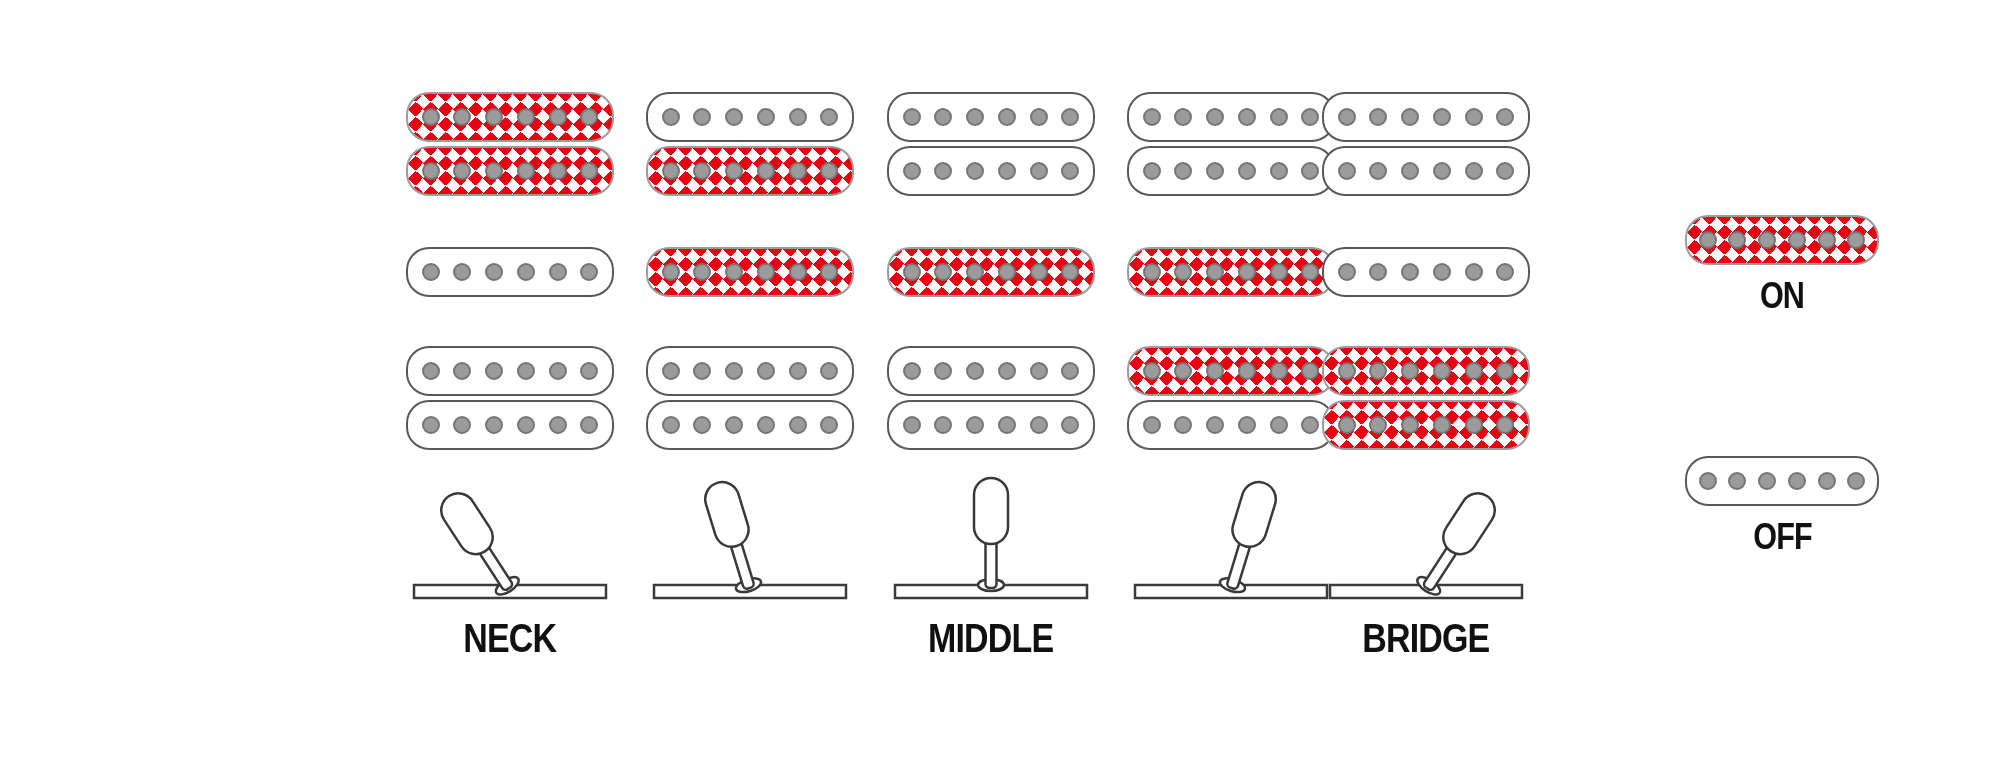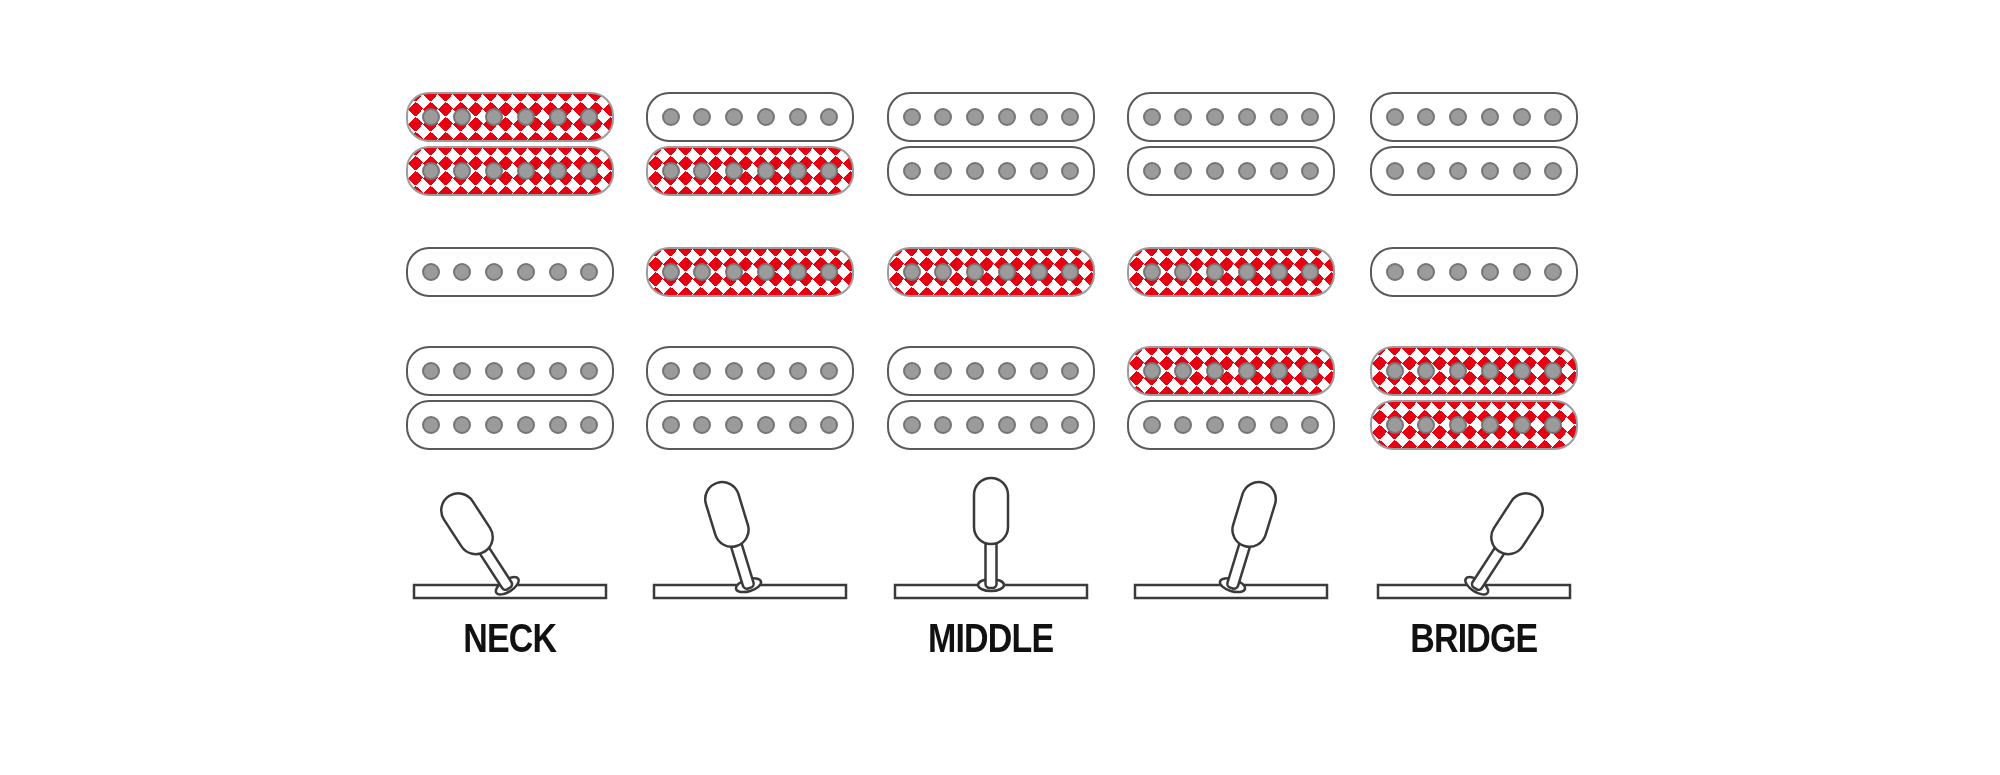--- a/index.html
+++ b/index.html
@@ -87,20 +87,40 @@
     transform: scaleX(.85);
     color: #111;
     min-height: 41px;
   }
 </style>
 </head>
 <body>
 
 <div id="stage">
 
+  <div class="legend">
+    <div class="coil on legend-on">
+        <span class="pole"></span>
+        <span class="pole"></span>
+        <span class="pole"></span>
+        <span class="pole"></span>
+        <span class="pole"></span>
+        <span class="pole"></span>
+      </div>
+    <div class="legend-label">ON</div>
+    <div class="coil off legend-off">
+        <span class="pole"></span>
+        <span class="pole"></span>
+        <span class="pole"></span>
+        <span class="pole"></span>
+        <span class="pole"></span>
+        <span class="pole"></span>
+      </div>
+    <div class="legend-label">OFF</div>
+  </div>
 
 <div class="position-column" style="left: 408px;">
       <div class="humbucker hb-neck">
         <div class="coil on">
           <span class="pole"></span>
           <span class="pole"></span>
           <span class="pole"></span>
           <span class="pole"></span>
           <span class="pole"></span>
           <span class="pole"></span>
@@ -308,21 +328,21 @@
       <svg class="switch-svg" width="204" height="142" viewBox="0 0 204 142">
         <rect x="6" y="113" width="192" height="13" fill="#fff" stroke="#3a3a3a" stroke-width="2.5"></rect>
         <g transform="rotate(17 102 118)">
           <ellipse cx="102" cy="113" rx="13" ry="6" fill="#fff" stroke="#3a3a3a" stroke-width="2.5"></ellipse>
           <rect x="96.5" y="62" width="11" height="54" rx="4" fill="#fff" stroke="#3a3a3a" stroke-width="2.5"></rect>
           <rect x="85" y="6" width="34" height="66" rx="17" fill="#fff" stroke="#3a3a3a" stroke-width="2.5"></rect>
         </g>
       </svg>
       <div class="pos-label"></div>
     </div>
-    <div class="position-column" style="left: 1372px;">
+    <div class="position-column" style="left: 1324px;">
       <div class="humbucker hb-neck">
         <div class="coil off">
           <span class="pole"></span>
           <span class="pole"></span>
           <span class="pole"></span>
           <span class="pole"></span>
           <span class="pole"></span>
           <span class="pole"></span>
         </div>
         <div class="coil off">

